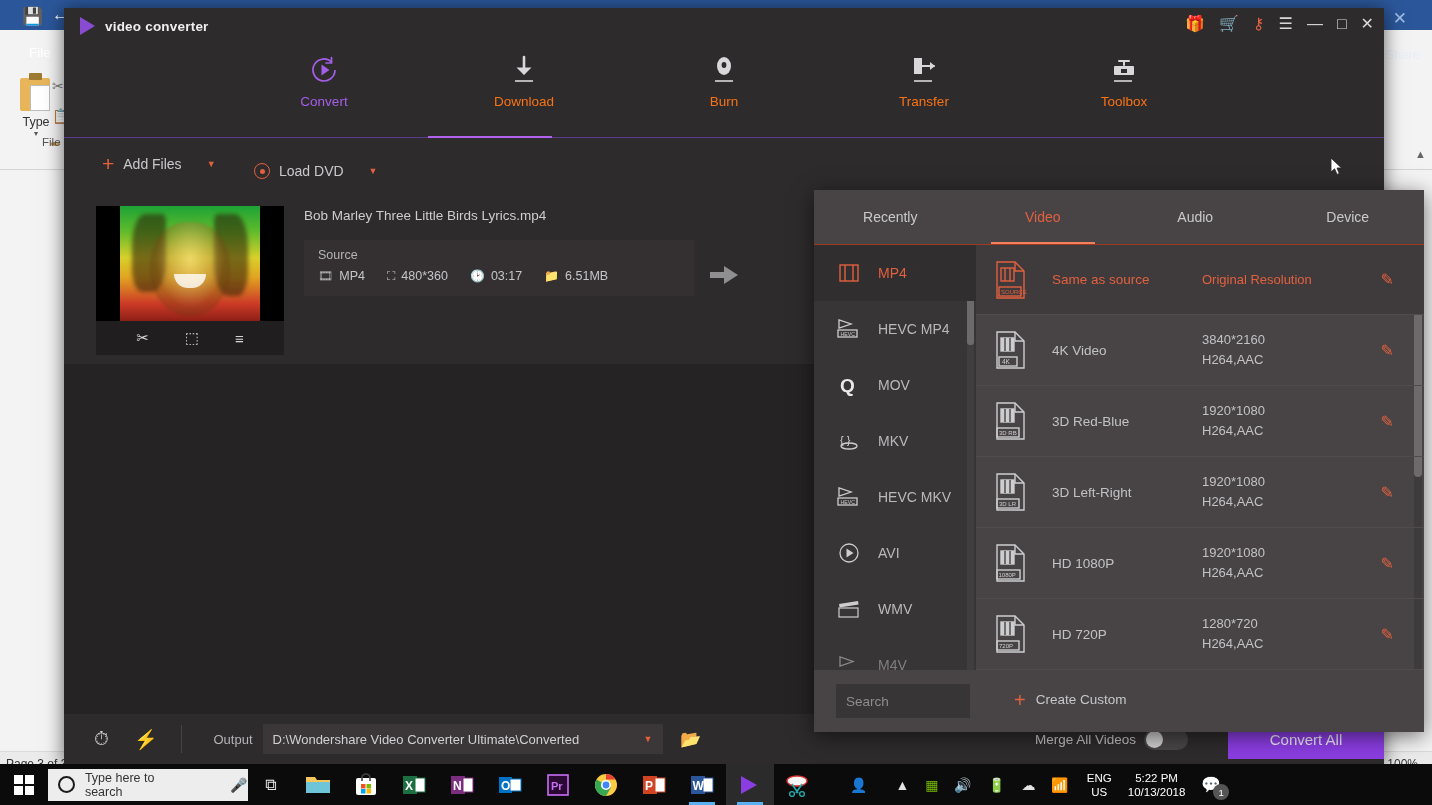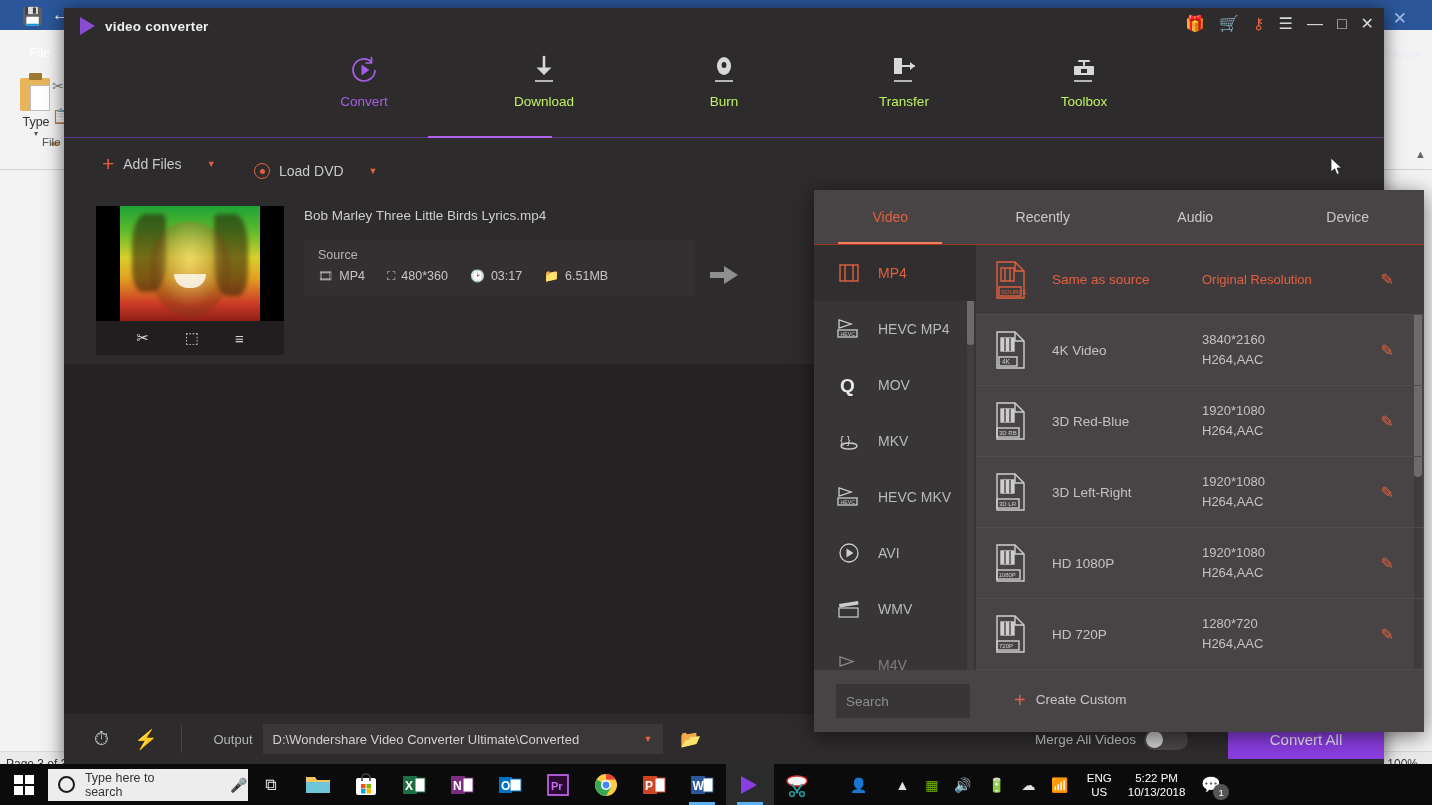--- a/index.html
+++ b/index.html
@@ -74,27 +74,27 @@
   }
   .brand-text { color: #efefef; font-size: 13.5px; font-weight: bold; letter-spacing:.2px; }
   .win-icons { position: absolute; right: 10px; top: 8px; display: flex; align-items: center; gap: 14px; }
   .wi { font-size: 16px; line-height: 1; cursor: pointer; }
   .wi.orange { color: #e2603f; }
   .wi.white { color: #d8d8d8; }
 
   
   .nav {
     position: absolute; left: 0; top: 30px; width: 100%; height: 98px;
-    display: flex; justify-content: center; align-items: flex-start; gap: 68px;
+    display: flex; justify-content: center; align-items: flex-start; gap: 88px;
   }
   .nav-item {
     width: 112px; text-align: center; padding-top: 12px; cursor: pointer;
   }
   .nav-ico { height: 40px; display: flex; align-items: center; justify-content: center; }
-  .nav-label { font-size: 13.5px; color: #bef264; margin-top: 4px; }
+  .nav-label { font-size: 13.5px; color: #f97316; margin-top: 4px; }
   .nav-item.active .nav-label { color: #a45ee8; }
   .nav-underline {
     position: absolute; left: 364px; top: 128px; width: 124px; height: 2px;
     background: #b061f0;
   }
   .nav-hr {
     position: absolute; left: 0; top: 129px; width: 100%; height: 1px; background: #5b3a8c;
   }
 
   
@@ -490,22 +490,22 @@
       <span class="folder-ico">📂</span>
       <span class="merge-label">Merge All Videos</span>
       <div class="toggle">
           <i></i>
         </div>
       <div class="convert-all">Convert All</div>
     </div>
 
     <div class="panel">
       <div class="panel-tabs">
+        <div class="ptab">Recently</div>
         <div class="ptab active">Video</div>
-        <div class="ptab">Recently</div>
         <div class="ptab">Audio</div>
         <div class="ptab">Device</div>
       </div>
       <div class="panel-tabrule"></div>
 
       <div class="panel-body">
 
         <div class="fmt-list">
           <div class="fmt-scroll-track"></div>
           <div class="fmt-scroll"></div>

